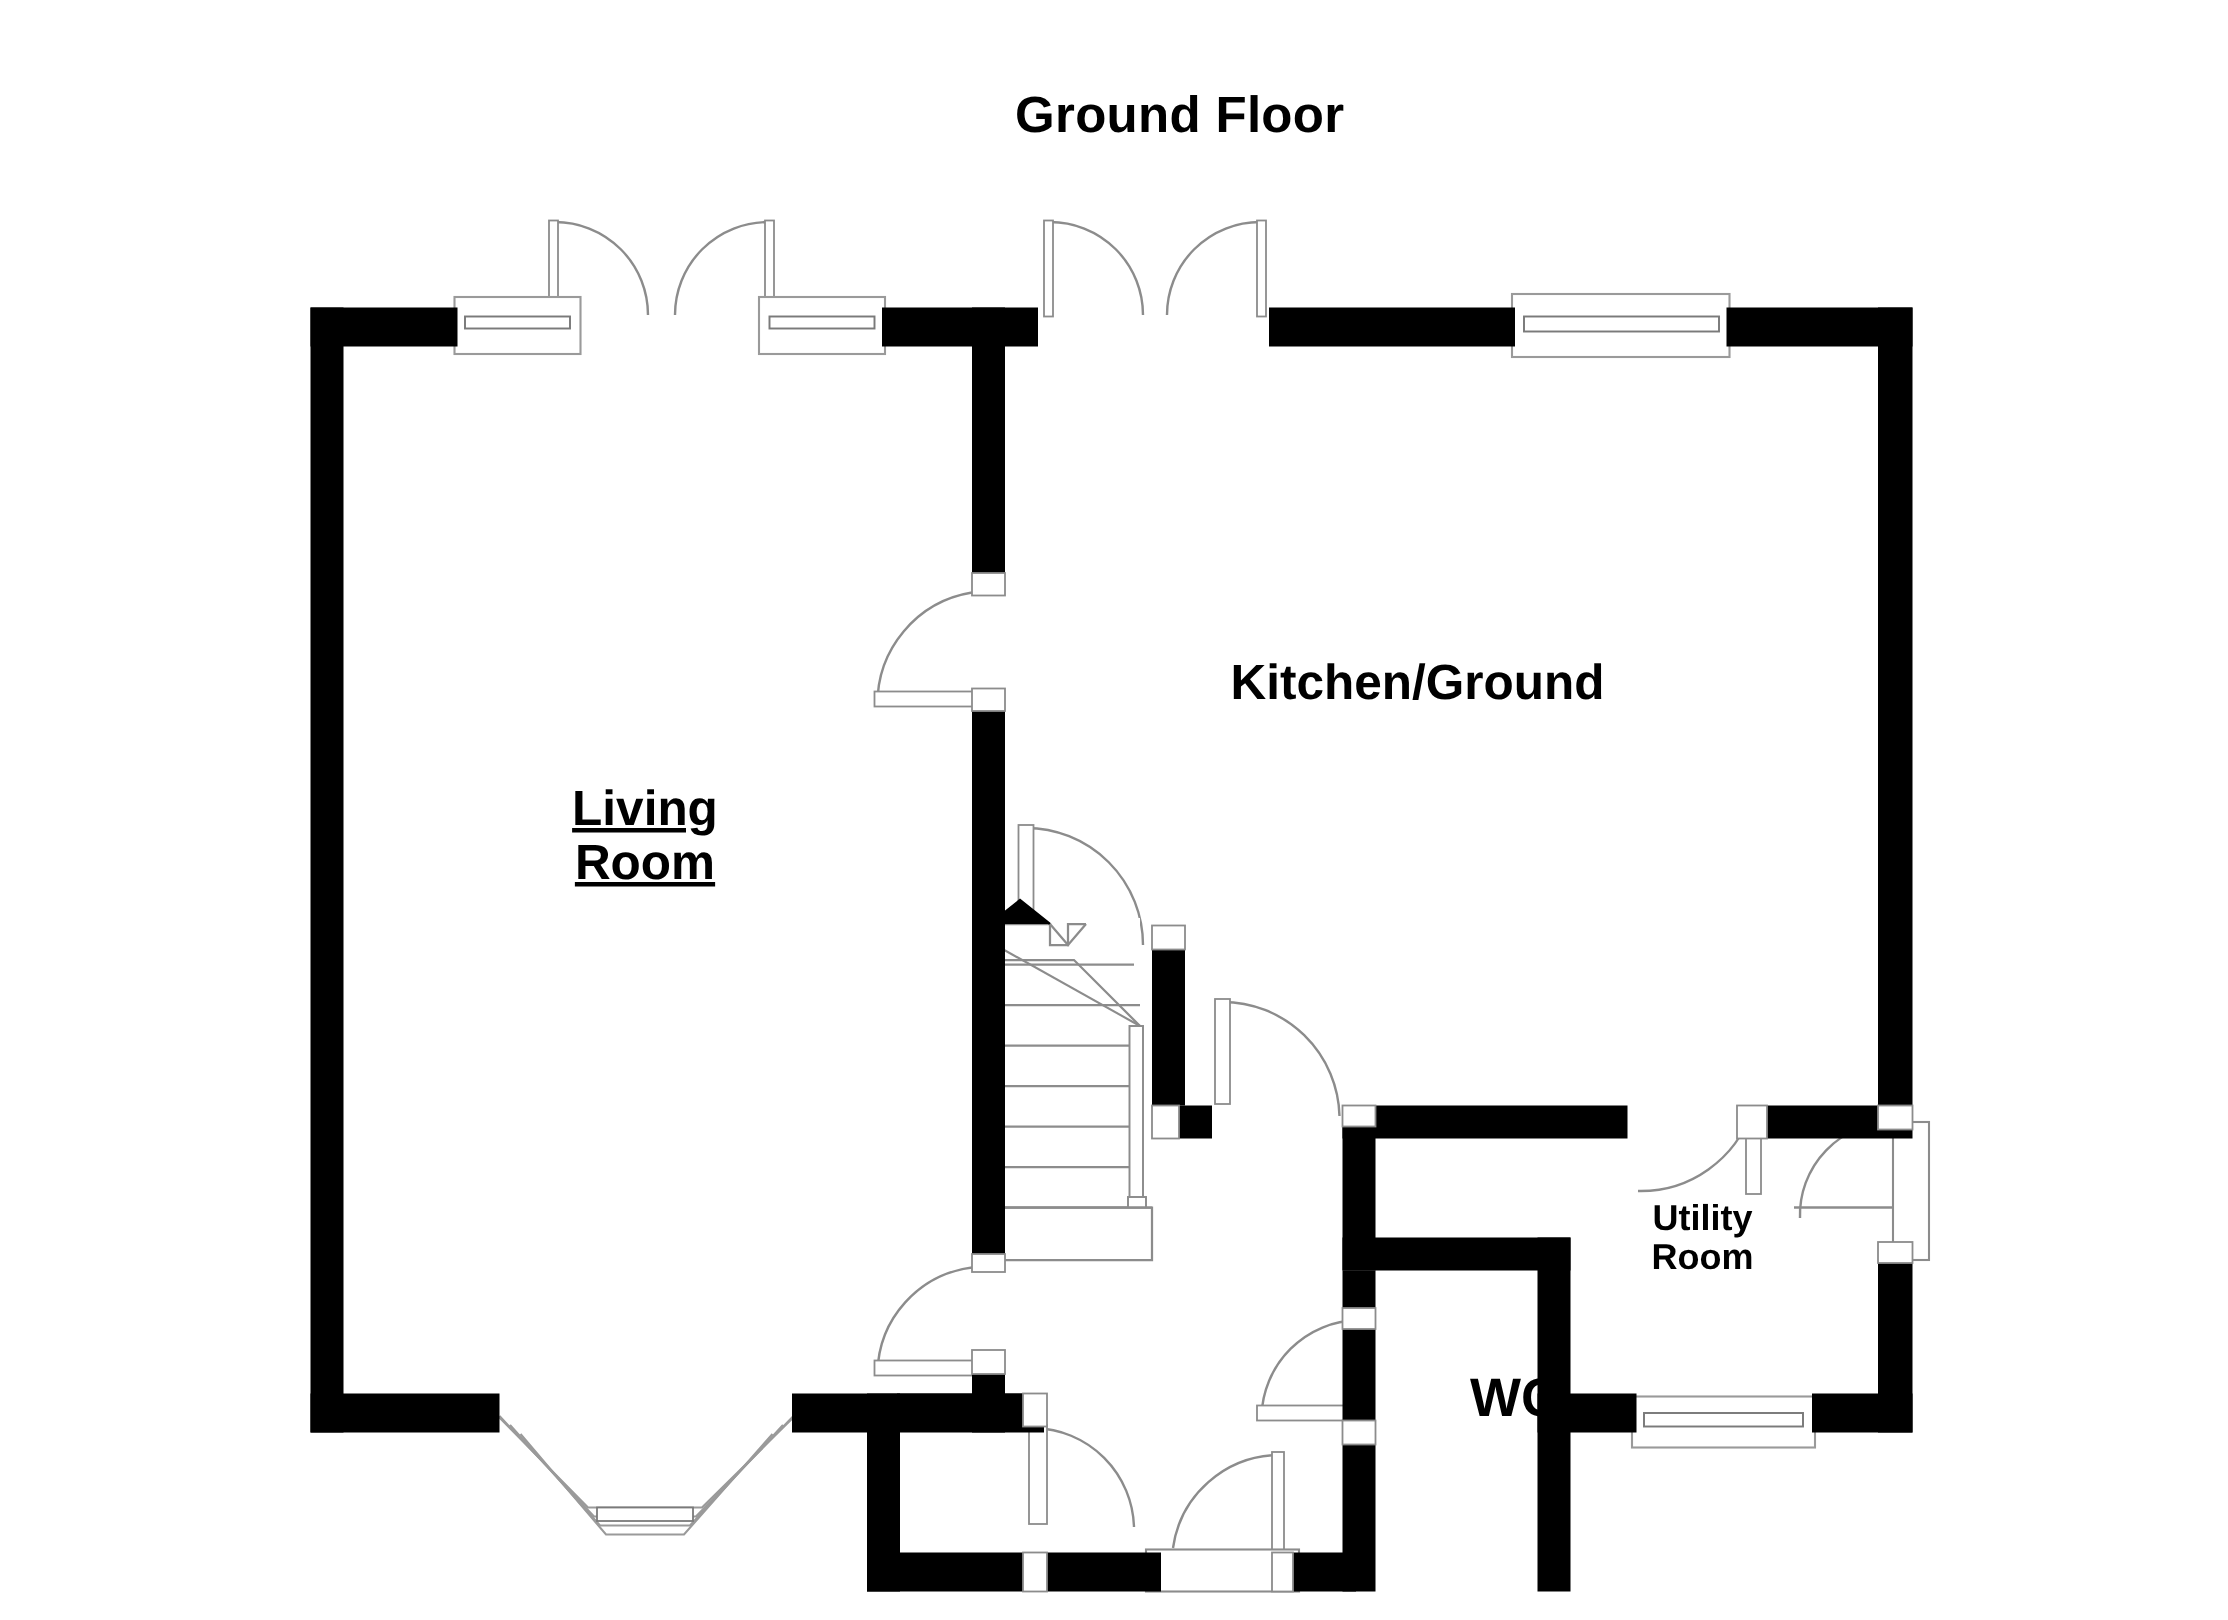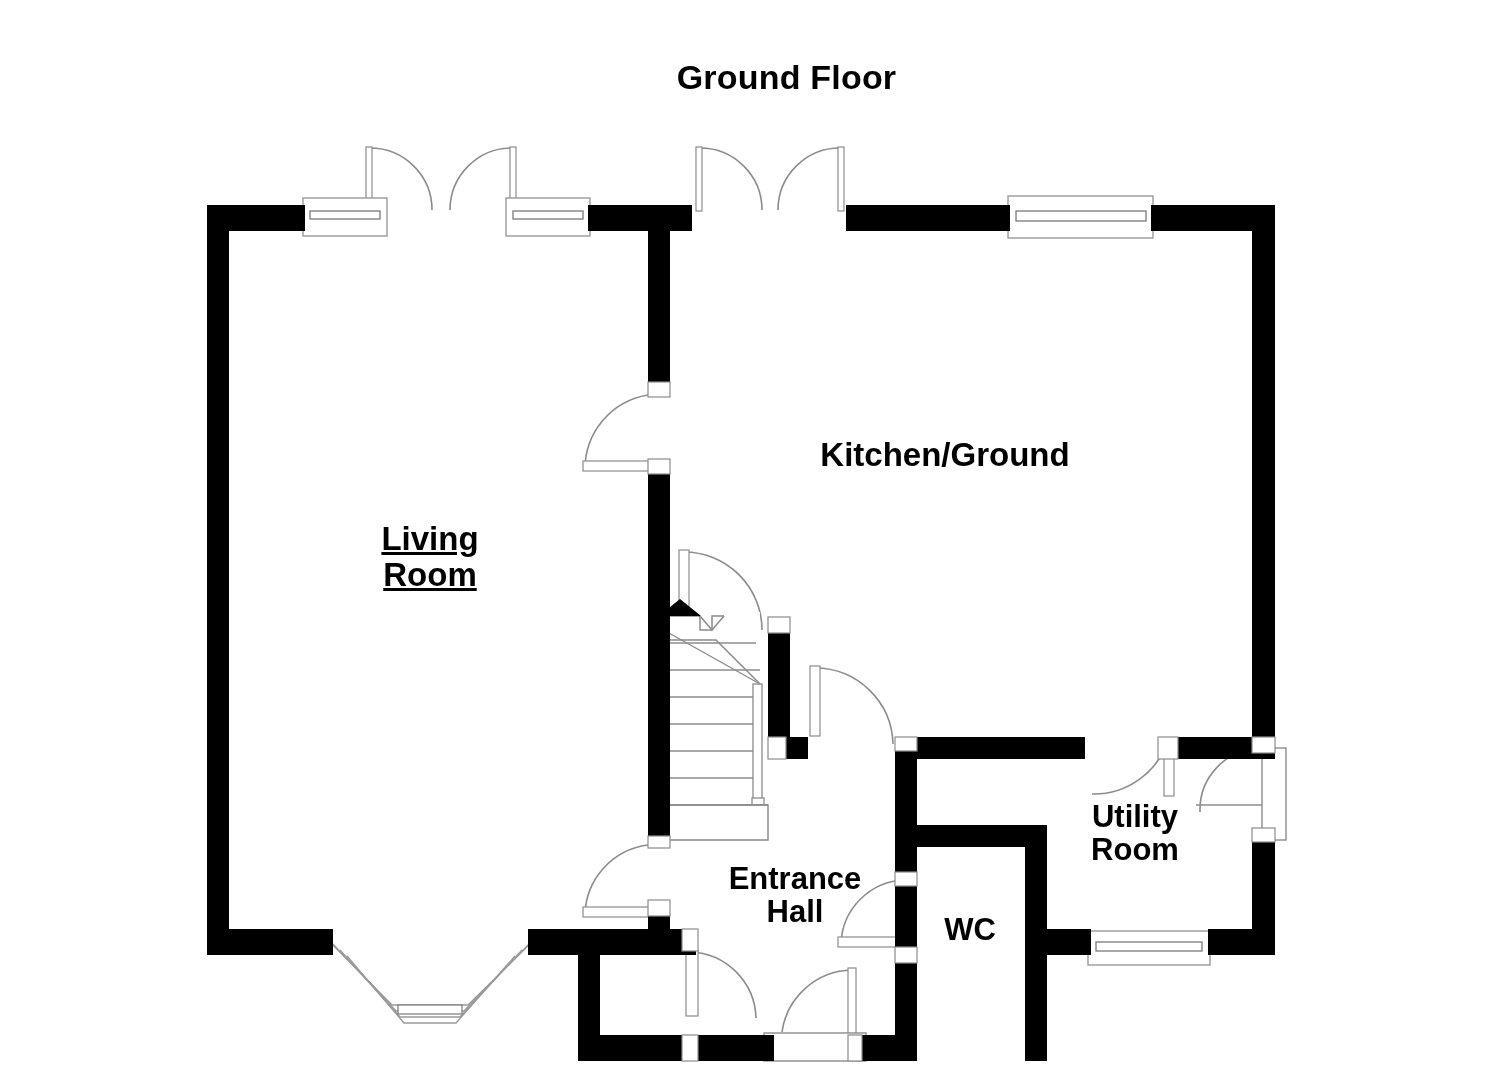--- a/index.html
+++ b/index.html
@@ -64,27 +64,28 @@
   #label-entrance-hall {
     left: 655px;
     top: 862px;
     width: 280px;
     font-size: 31px;
   }
   #label-wc {
     left: 900px;
     top: 913px;
     width: 140px;
-    font-size: 31px;
+    font-size: 36px;
+    text-align: right;
   }
   #label-utility-room {
     left: 1020px;
     top: 800px;
     width: 230px;
-    font-size: 31px;
+    font-size: 24px;
   }
 </style>
 </head>
 <body>
 
 <div id="plan-root">
 
   <div class="plan-title">Ground Floor</div>
 
   <svg id="floorplan-svg" viewBox="0 0 1485 1080">
@@ -275,21 +276,19 @@
       <rect x="648" y="900" width="22" height="16"></rect>
       <rect x="648" y="836" width="22" height="12"></rect>
     </g>
   </svg>
 
   <div class="room-label" id="label-living-room">Living
 Room</div>
 
   <div class="room-label" id="label-kitchen-diner">Kitchen/Ground</div>
 
-  <div class="room-label" id="label-entrance-hall">Entrance
-Hall</div>
 
   <div class="room-label" id="label-wc">WC</div>
 
   <div class="room-label" id="label-utility-room">Utility
 Room</div>
 
 </div>
 
 </body></html>

